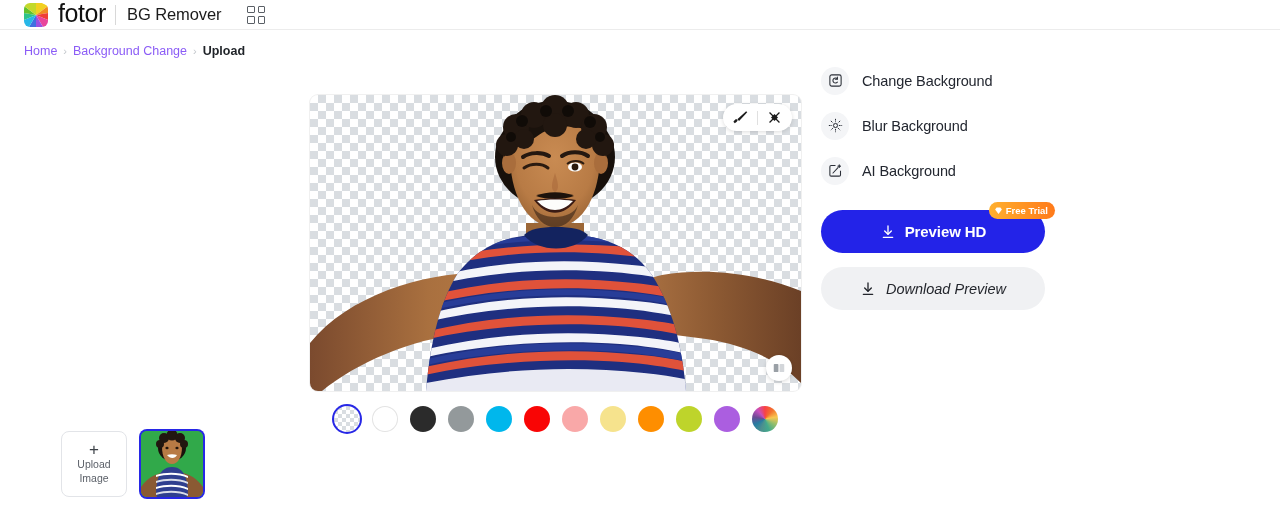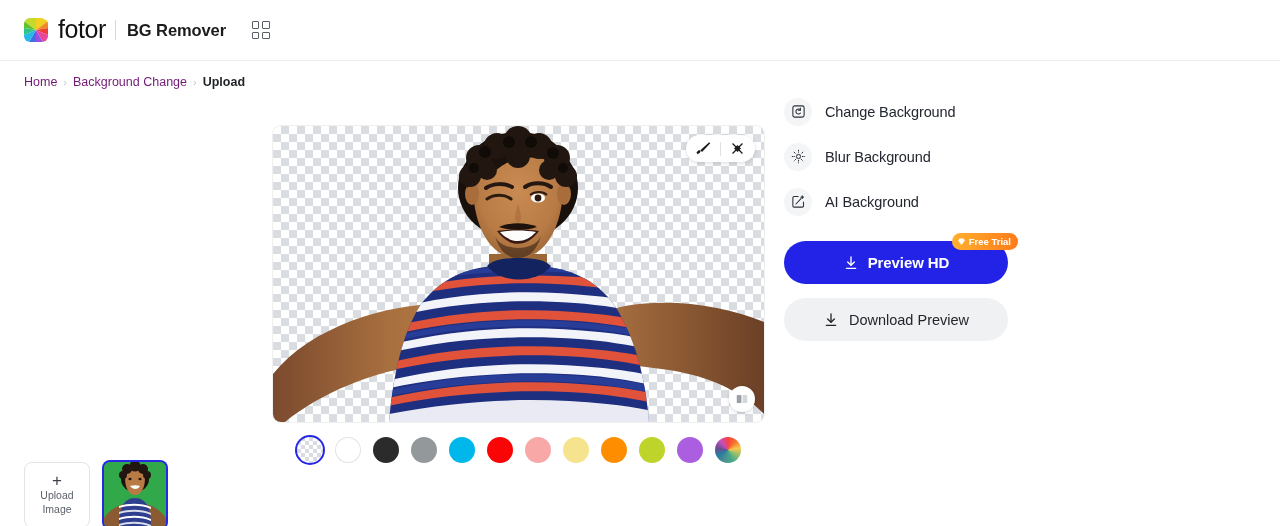--- a/index.html
+++ b/index.html
@@ -6,21 +6,21 @@
   html, body {
     width: 1280px; height: 526px;
     background: #ffffff;
     font-family: "Liberation Sans", sans-serif;
     overflow: hidden;
     color: #1f2937;
   }
 
   
   .header {
-    height: 61px;
+    height: 30px;
     display: flex;
     align-items: center;
     padding: 0 24px;
     border-bottom: 1px solid #ececec;
     position: relative;
   }
   .logo-group { display: flex; align-items: center; gap: 10px; }
   .logo-mark {
     width: 24px; height: 24px;
     border-radius: 6px;
@@ -36,21 +36,21 @@
     line-height: 1;
     position: relative;
     top: -1px;
   }
   .logo-divider {
     width: 1px; height: 20px; background: #d8d8d8;
     margin: 0 11px 0 9px;
   }
   .app-title {
     font-size: 16.5px;
-    font-weight: 700;
+    font-weight: 400;
     color: #1b1b1b;
     letter-spacing: -0.1px;
     text-align: center;
   }
   .grid-btn {
     margin-left: 24px;
     width: 22px; height: 22px;
     display: grid;
     grid-template-columns: 1fr 1fr;
     grid-template-rows: 1fr 1fr;
@@ -88,28 +88,29 @@
 
   
   .breadcrumb {
     padding: 14px 24px 0 24px;
     font-size: 12.5px;
     display: flex;
     align-items: center;
     gap: 6px;
     color: #9aa0a6;
   }
-  .crumb { color: #701a75; cursor: pointer; }
+  .crumb { color: #8b5cf6; cursor: pointer; }
   .crumb-sep { color: #c3c7cc; font-size: 11px; }
   .crumb-current { color: #1f2328; font-weight: 700; }
 
   
   .main {
     position: relative;
     height: 452px;
+    margin-left: 37px;
   }
 
   
   .canvas-wrap {
     position: absolute;
     left: 273px; top: 37px;
     width: 491px; height: 296px;
   }
   .canvas {
     position: absolute; inset: 0;
@@ -252,20 +253,21 @@
     background: #f0f1f3;
     color: #23262c;
     border: none;
     border-radius: 22px;
     font-size: 14.5px;
     font-weight: 500;
     font-family: "Liberation Sans", sans-serif;
     display: flex; align-items: center; justify-content: center;
     gap: 10px;
     cursor: pointer;
+    font-style: italic;
   }
 
   
   .thumbs {
     position: absolute;
     left: 24px; bottom: 13px;
     display: flex;
     gap: 14px;
     align-items: flex-end;
   }

